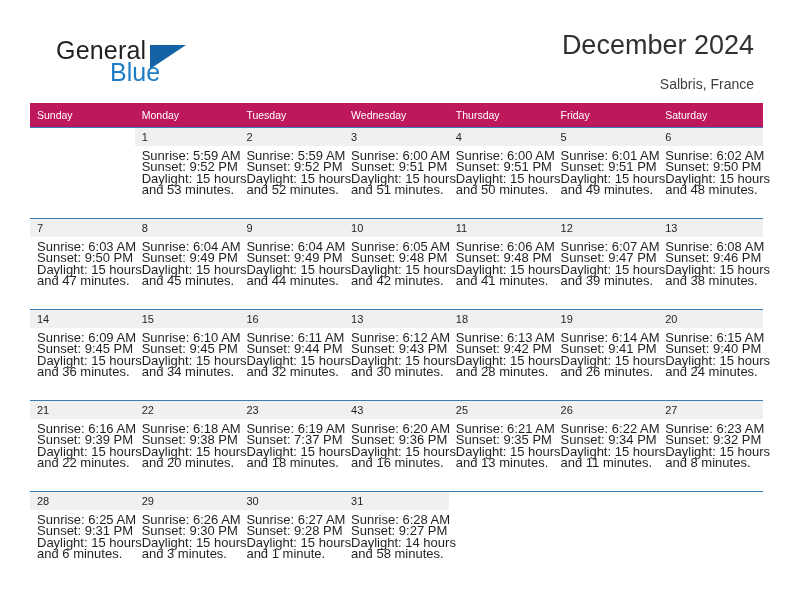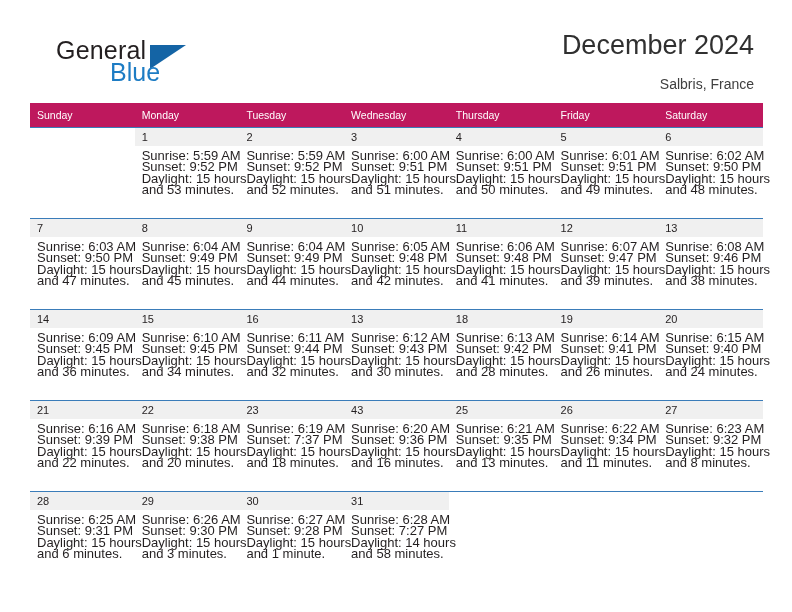--- a/index.html
+++ b/index.html
@@ -445,21 +445,21 @@
               <div>Sunrise: 6:27 AM</div>
               <div>Sunset: 9:28 PM</div>
               <div>Daylight: 15 hours</div>
               <div>and 1 minute.</div>
             </div>
           </td>
           <td>
             <div class="daynum">31</div>
             <div class="details">
               <div>Sunrise: 6:28 AM</div>
-              <div>Sunset: 7:27 PM</div>
+              <div>Sunset: 9:27 PM</div>
               <div>Daylight: 14 hours</div>
               <div>and 58 minutes.</div>
             </div>
           </td>
           <td>
             <div class="daynum empty"></div>
           </td>
           <td>
             <div class="daynum empty"></div>
           </td>

